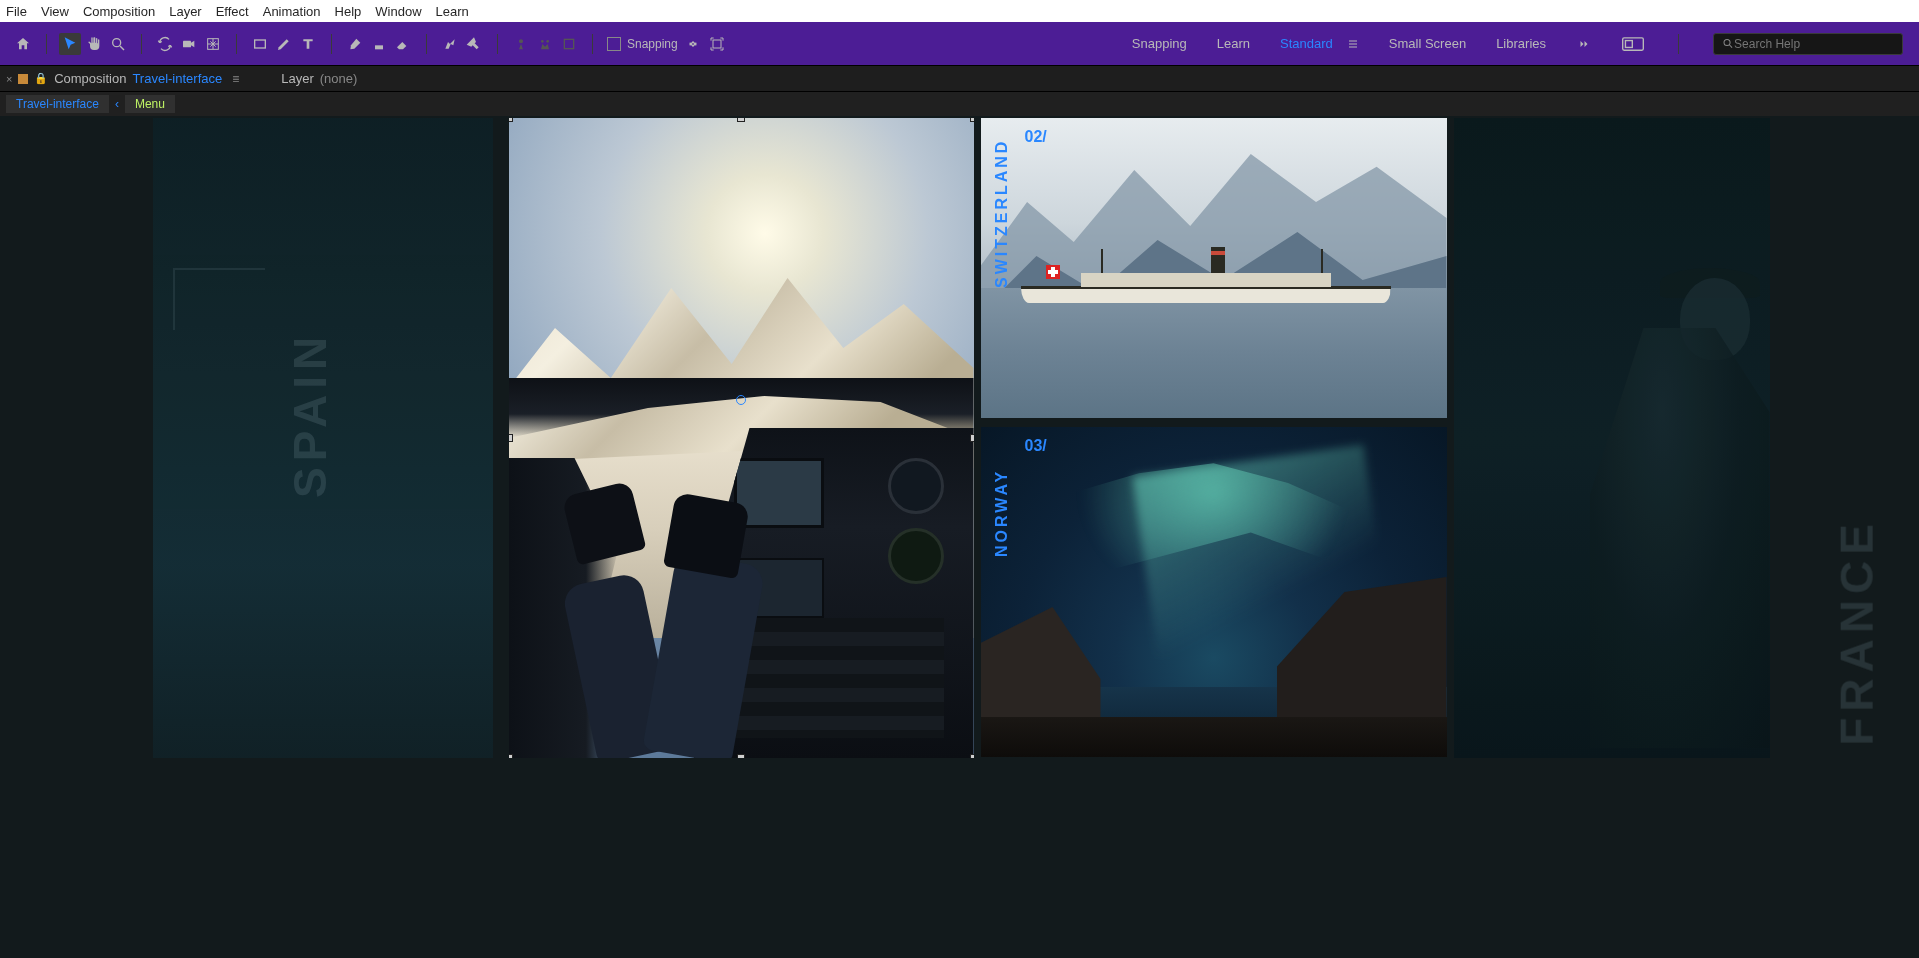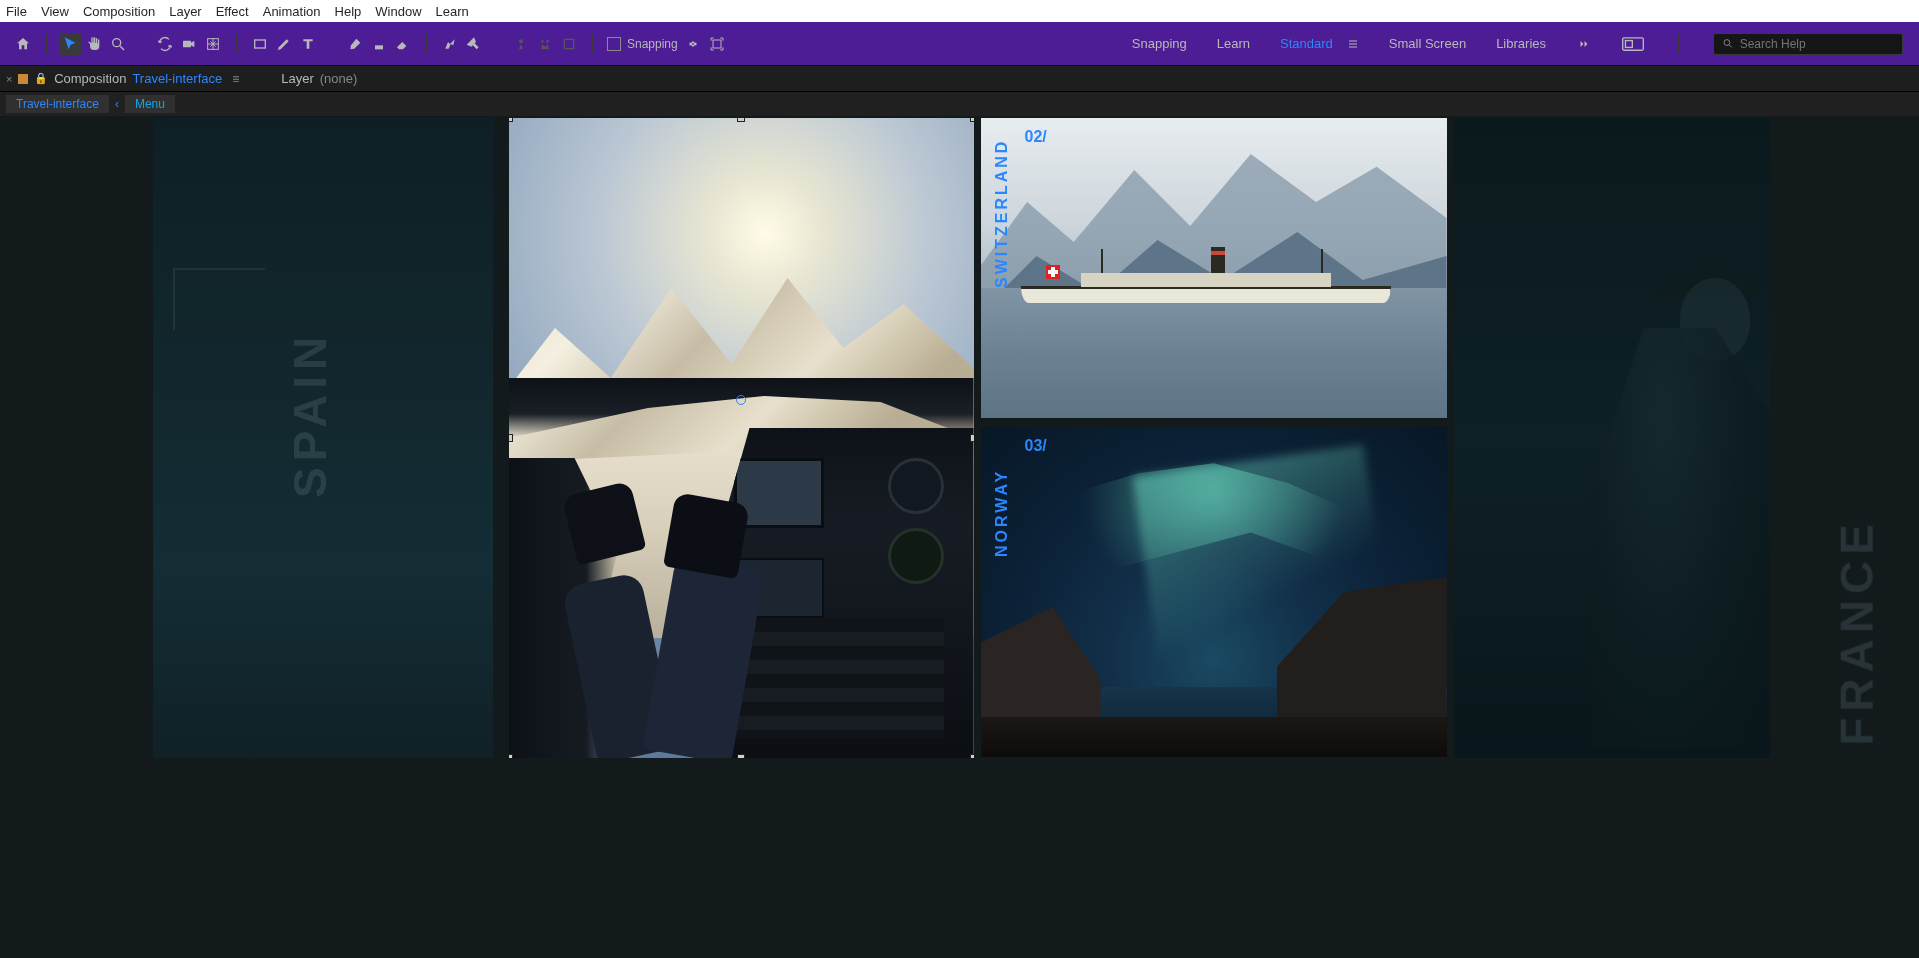--- a/index.html
+++ b/index.html
@@ -17,38 +17,38 @@
   .tool-btn.active { background: #3a3a3a; color: #2a87ff; }
   .tool-btn.dim { color: #555; }
   .tool-btn svg { width: 16px; height: 16px; }
   .snapping-group { display: flex; align-items: center; gap: 6px; color: #b8b8b8; font-size: 12px; padding: 0 6px; }
   .snapping-box { width: 14px; height: 14px; border: 1px solid #888; display: inline-block; }
   
   .toolbar-right { margin-left: auto; display: flex; align-items: center; gap: 30px; padding-right: 8px; }
   .ws-btn { color: #b8b8b8; font-size: 13px; cursor: default; }
   .ws-btn.active { color: #2a87ff; }
   .ws-icon { color: #b8b8b8; display: flex; align-items: center; }
-  .search-box { display: flex; align-items: center; gap: 6px; background: #161616; border: 1px solid #3a3a3a; border-radius: 3px; padding: 2px 8px; width: 190px; height: 22px; }
+  .search-box { display: flex; align-items: center; background: #161616; border: 1px solid #3a3a3a; border-radius: 3px; padding: 2px 8px; width: 190px; height: 22px; }
   .search-box svg { width: 13px; height: 13px; color: #888; }
   .search-box input { background: transparent; border: none; outline: none; color: #ccc; font-size: 12px; width: 100%; }
   
   
   .panel-tabs { display: flex; align-items: center; height: 26px; background: #1e1e1e; padding: 0 6px; gap: 6px; border-bottom: 1px solid #000; }
   .panel-tab-group { display: flex; align-items: center; gap: 6px; }
   .close-x { color: #888; font-size: 11px; cursor: default; }
   .lock-icon { color: #888; font-size: 11px; }
   .orange-sq { width: 10px; height: 10px; background: #c88a3a; display: inline-block; }
   .tab-label { color: #b8b8b8; font-size: 13px; }
   .tab-link { color: #2a87ff; font-size: 13px; }
   .hamburger { color: #888; font-size: 12px; margin-left: 4px; }
   .panel-tabs-spacer { width: 30px; }
   
   
   .breadcrumb-row { display: flex; align-items: center; height: 24px; background: #202020; padding: 0 6px; gap: 2px; }
-  .bc-item { display: flex; align-items: center; padding: 2px 10px; background: #303030; color: #0ea5e9; font-size: 12px; position: relative; }
+  .bc-item { display: flex; align-items: center; padding: 2px 10px; background: #303030; color: #bef264; font-size: 12px; position: relative; }
   .bc-item.active { color: #2a87ff; }
   .bc-chevron { color: #2a87ff; margin: 0 4px; font-size: 12px; }
   
   
   .viewer-wrap { position: relative; width: 100%; height: calc(958px - 22px - 28px - 26px - 24px); background: #121a1c; overflow: hidden; }
   .canvas { position: absolute; left: 50%; top: 0; transform: translateX(-50%); width: 1600px; height: 100%; }
   
   
   .card-left-dim { position: absolute; left: -7px; top: 2px; width: 340px; height: 640px;
                    background: linear-gradient(180deg, #0d2026 0%, #122a30 40%, #14303a 70%, #102228 100%);

